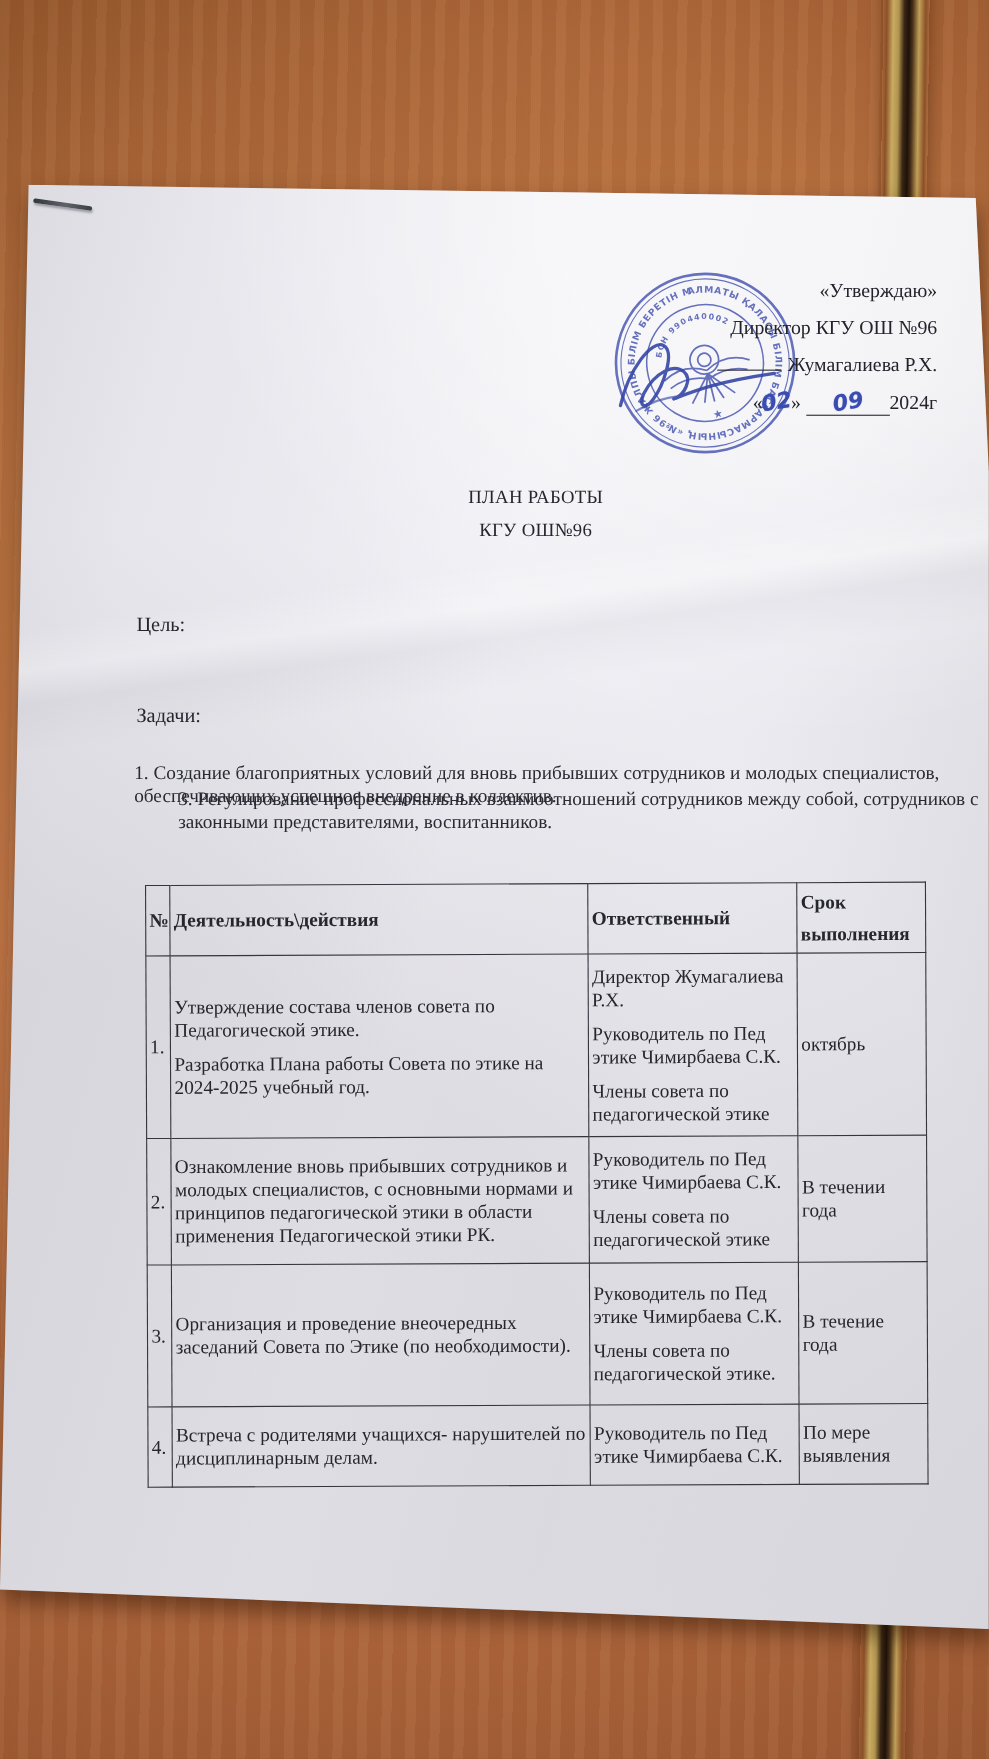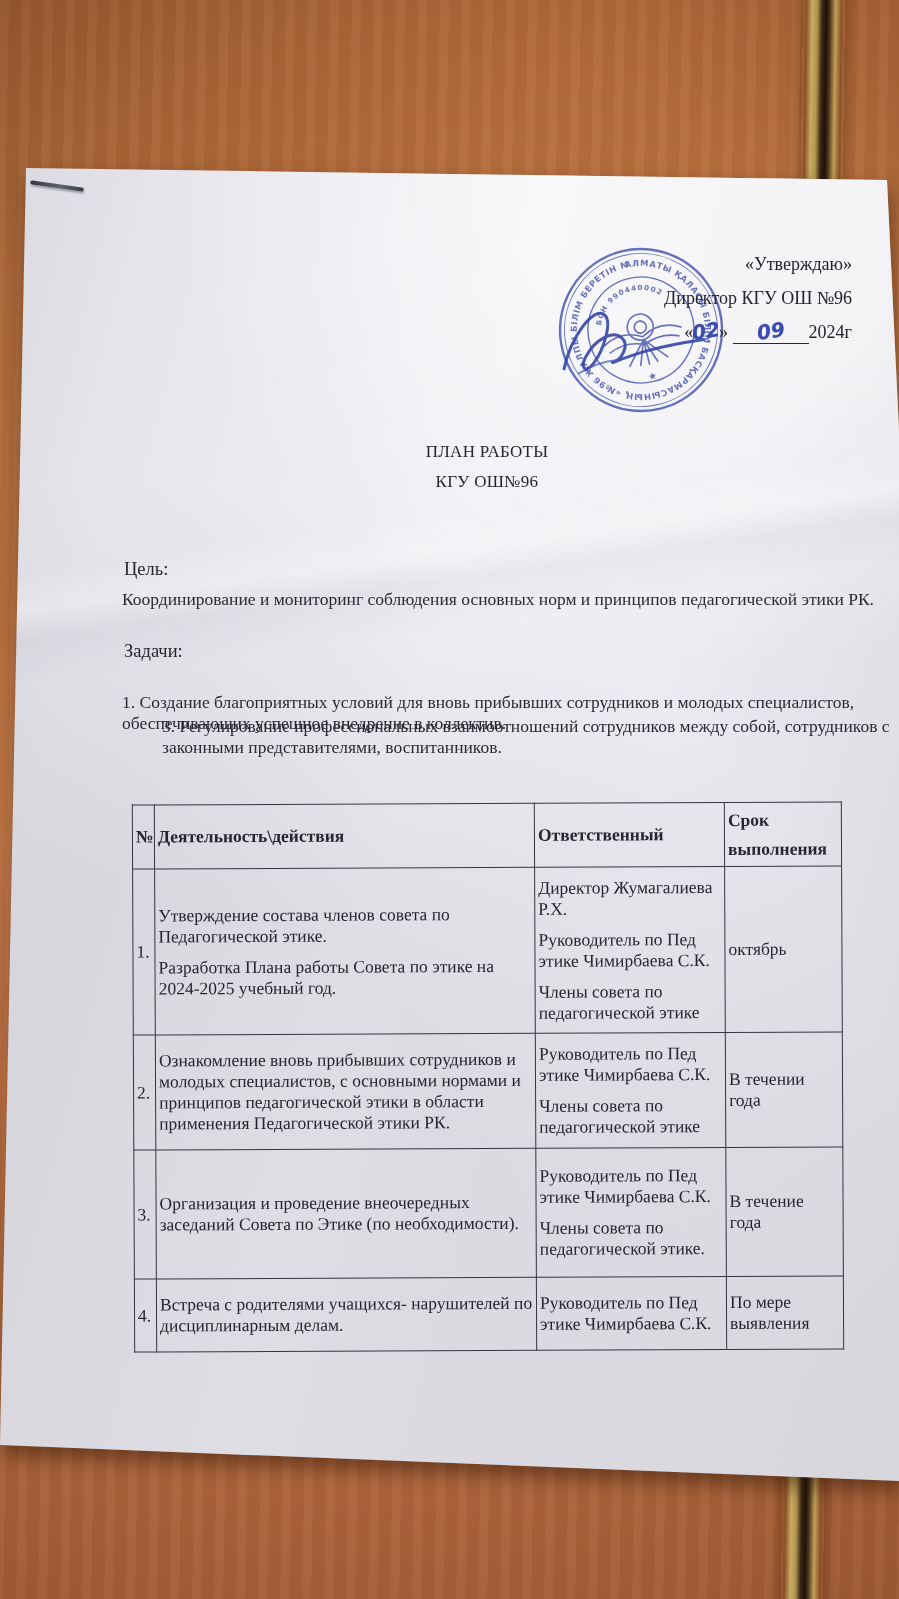--- a/index.html
+++ b/index.html
@@ -108,40 +108,42 @@
             </g>
             <text x="86" y="136" font-size="10" fill="#4250ae" stroke="none" text-anchor="middle">★</text>
           </g>
         </svg>
       </div>
 
       <div class="approval">
         <div>«Утверждаю»</div>
         <div>Директор КГУ ОШ №96</div>
         <div>
+          <span class="sign-blank"></span><span>Жумагалиева Р.Х.</span>
+        </div>
+        <div>
           <span>«</span><span class="ink day">02</span><span>»</span>
           <span class="date-blank"><span class="ink month">09</span></span><span>2024г</span>
         </div>
       </div>
 
       <svg class="signature" viewBox="0 0 178 92">
         <g fill="none" stroke="#3646a6" stroke-width="3" stroke-linecap="round" opacity="0.9">
           <path d="M10,66 C20,34 44,8 54,15 C64,22 50,52 40,63 C32,72 26,68 32,57 C44,38 62,32 70,40 C78,48 68,62 59,64"></path>
           <path d="M59,64 C80,58 100,52 152,49"></path>
           <path d="M24,72 C40,64 52,62 64,62" stroke-width="2" opacity="0.7"></path>
         </g>
       </svg>
 
       <div class="title">
         <div class="t-line">ПЛАН РАБОТЫ</div>
         <div class="t-line">КГУ ОШ№96</div>
       </div>
 
       <div class="label" style="top:559px;">Цель:</div>
-      <div class="para" style="top:589px;width:756px;">Координирование и мониторинг соблюдения основных норм и принципов педагогической этики РК.</div>
       <div class="label" style="top:641px;">Задачи:</div>
       <div class="para" style="top:672px;width:748px;margin-top:20px;">1.  Создание благоприятных условий для вновь прибывших сотрудников и молодых специалистов, обеспечивающих успешное внедрение в коллектив.</div>
       <div class="para" style="top:716px;width:744px;margin-left:40px;">3. Регулирование профессиональных взаимоотношений сотрудников между собой, сотрудников с законными представителями, воспитанников.</div>
 
       <table class="plan">
         <colgroup>
           <col style="width:22px">
             <col style="width:380px">
             <col style="width:190px">
             <col style="width:117px">

